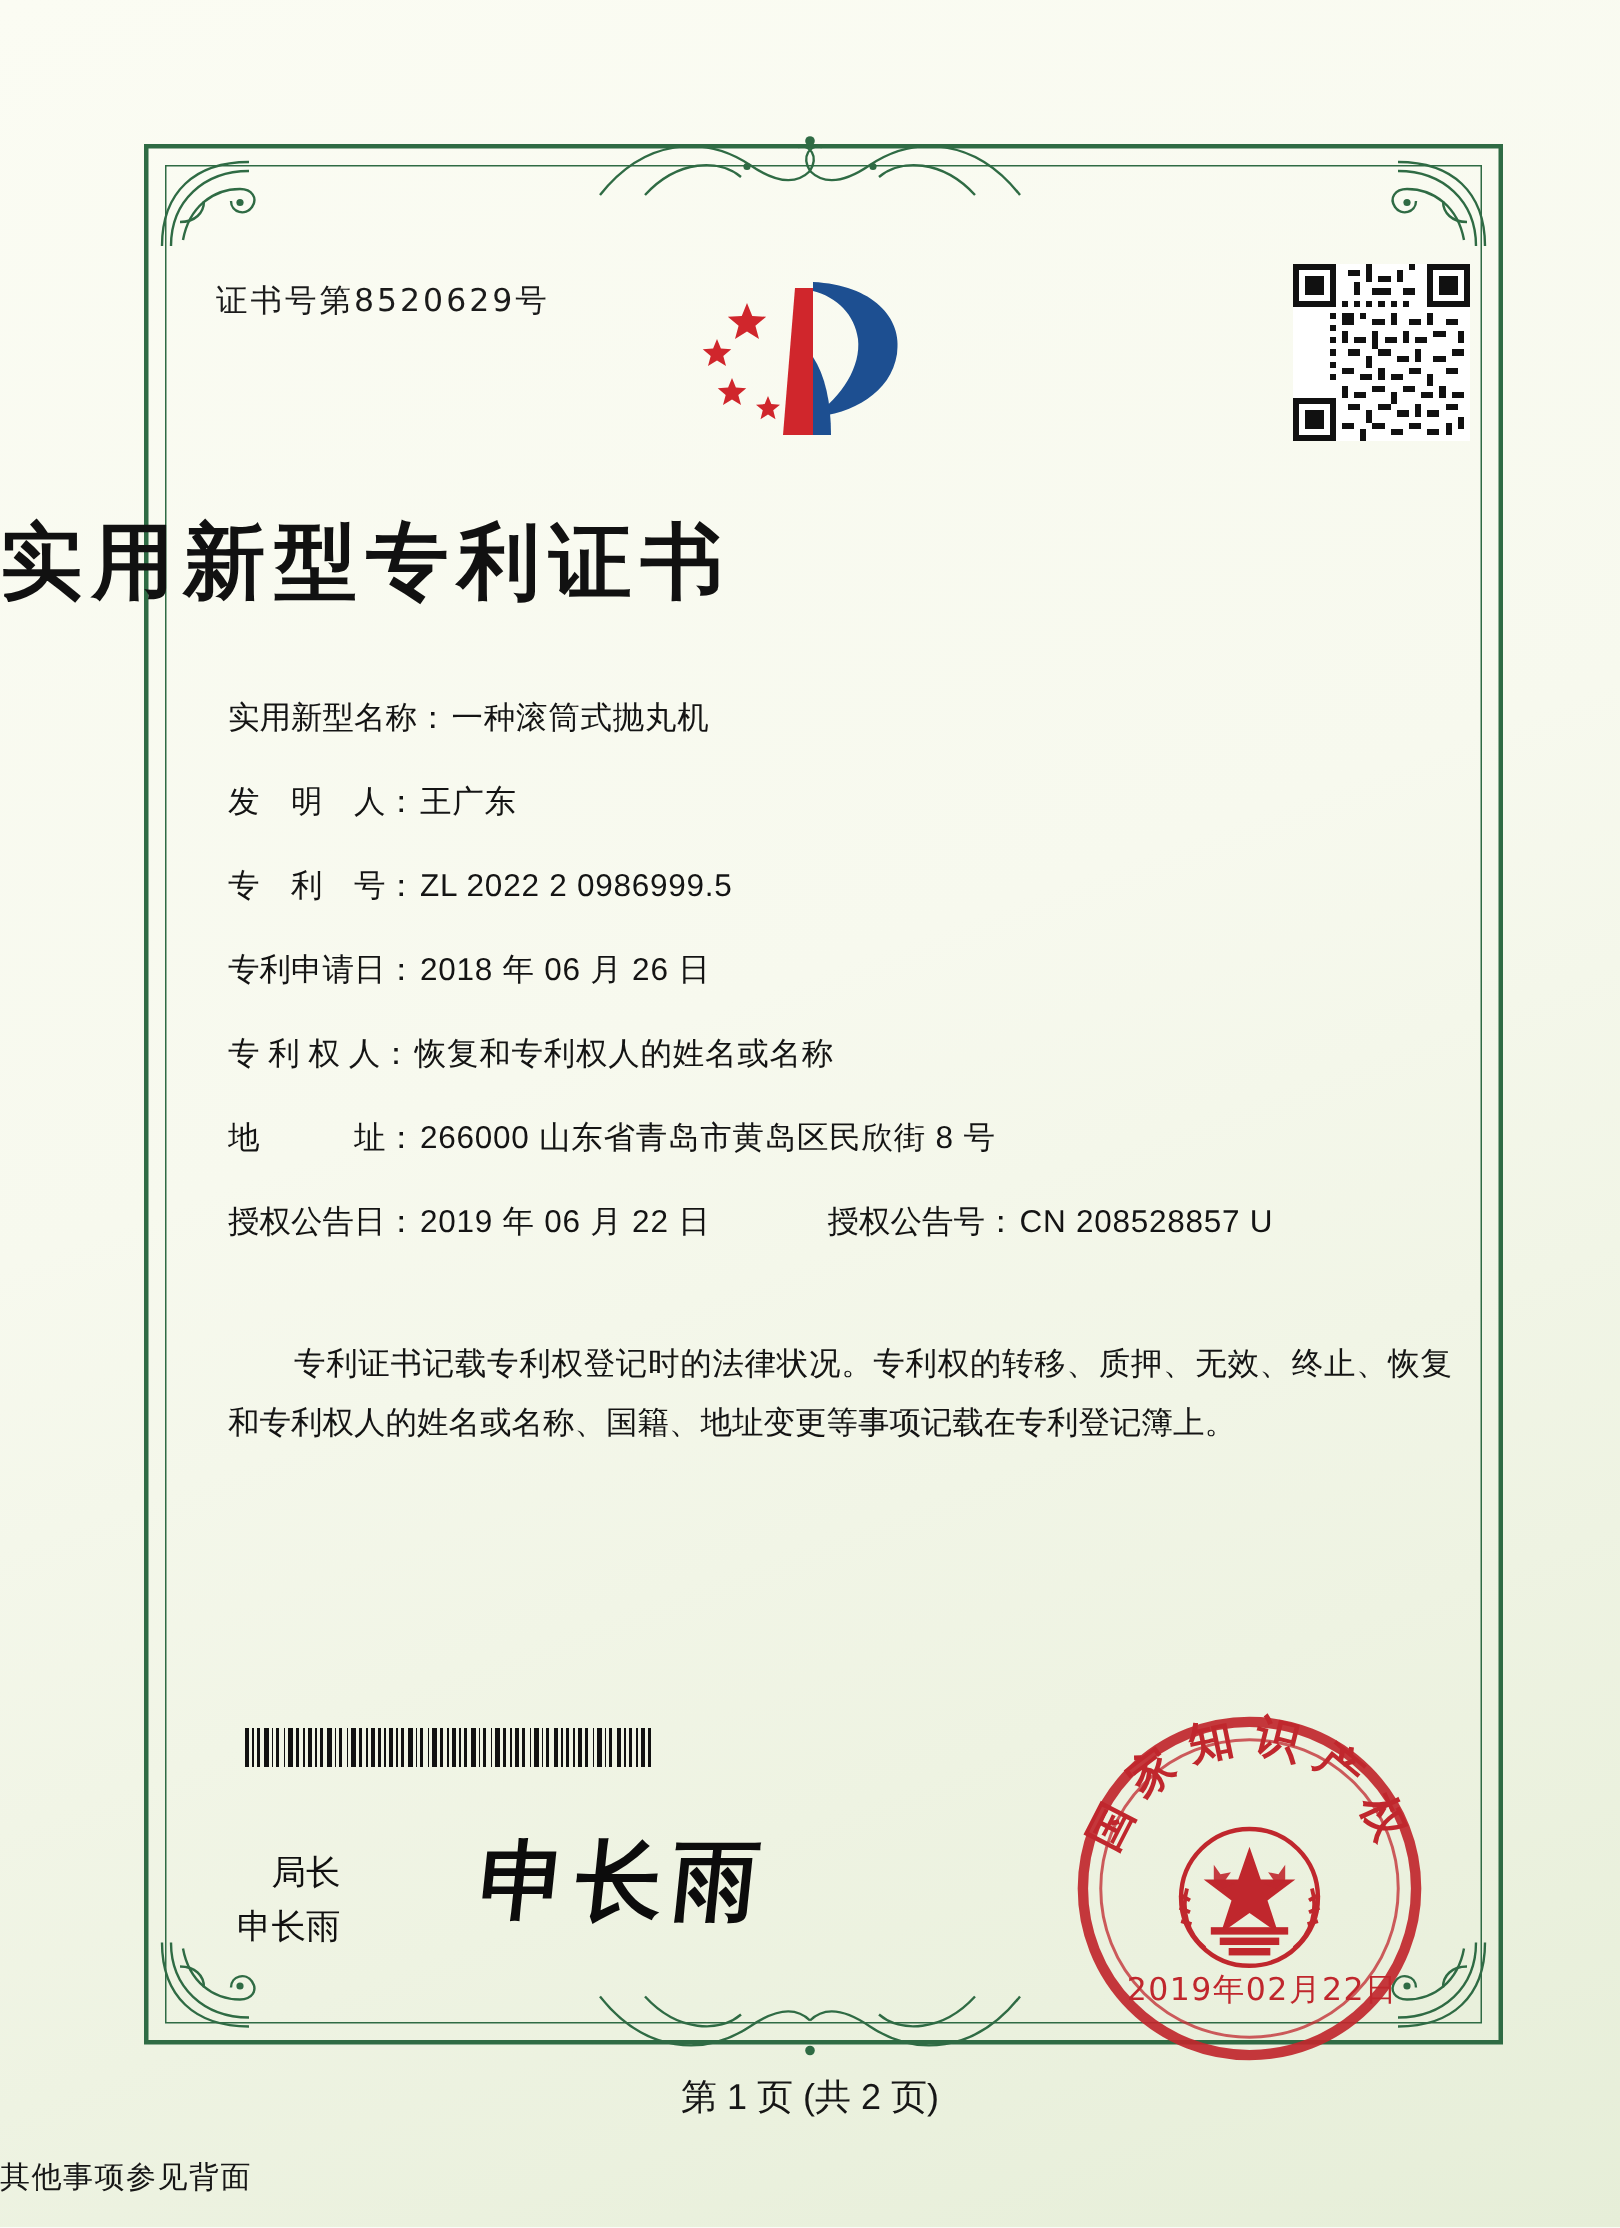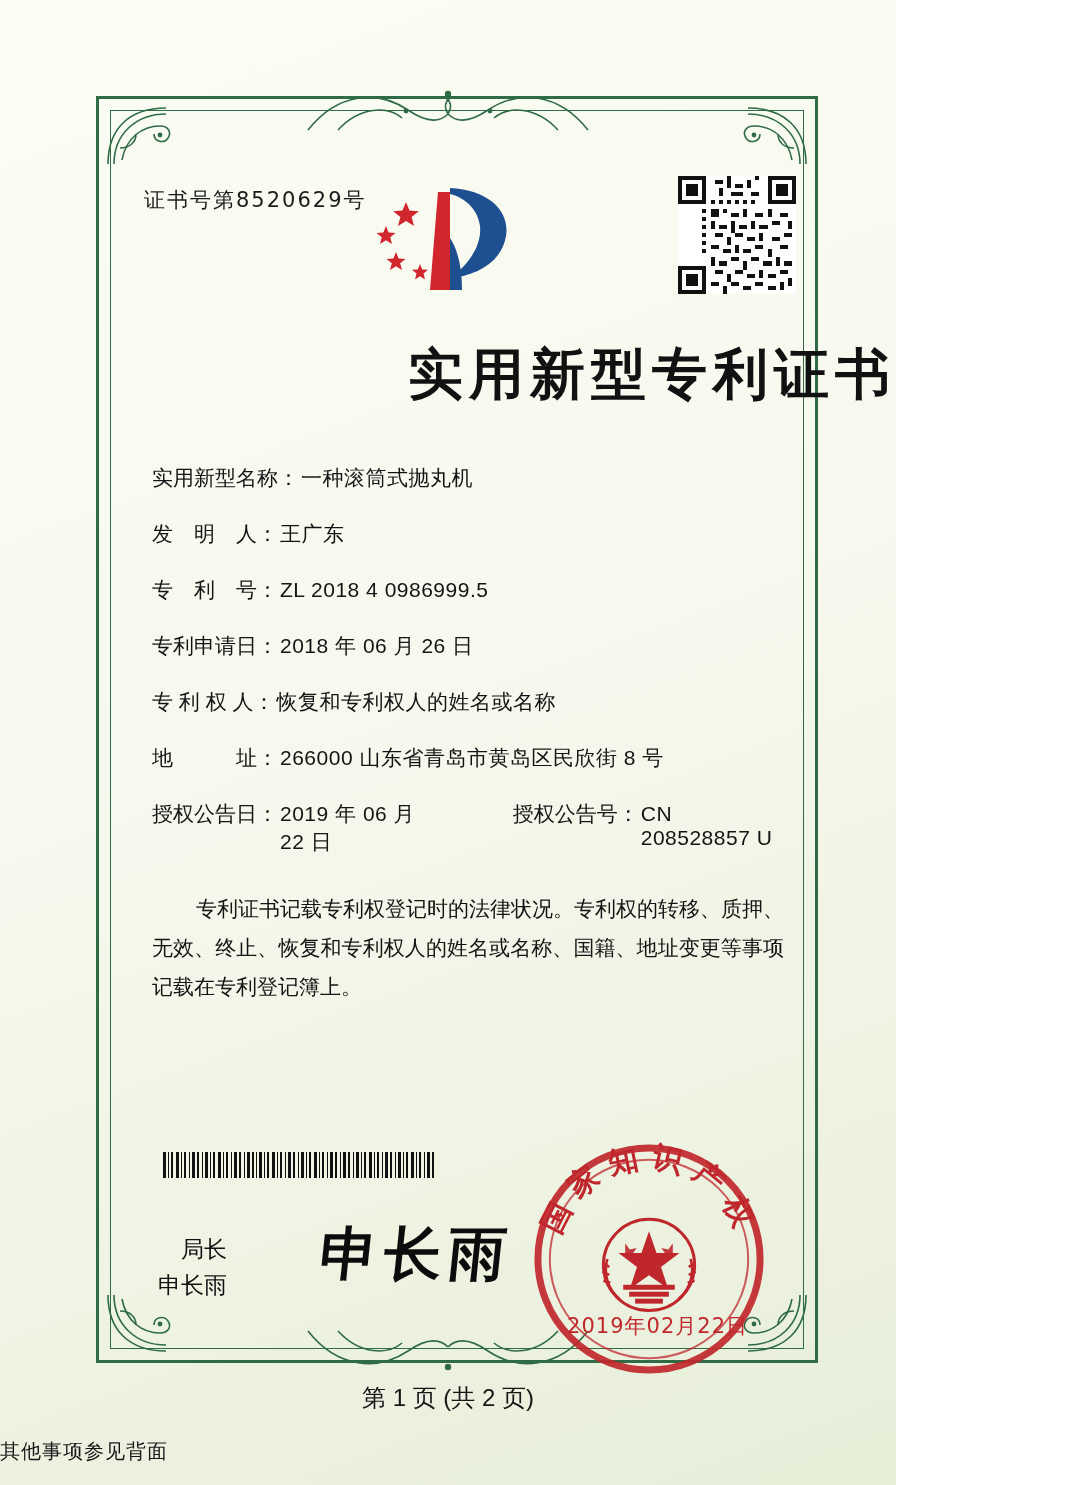--- a/index.html
+++ b/index.html
@@ -9,21 +9,21 @@
   }
   body {
     width: 1080px;
     height: 1485px;
     font-family: "Liberation Serif", "DejaVu Serif", serif;
     overflow: hidden;
   }
 
   .page {
     position: relative;
-    width: 896px;
+    width: 1080px;
     height: 1485px;
     background: linear-gradient(160deg, #fbfcf3 0%, #f7f9ee 45%, #eef3e2 75%, #e6eed8 100%);
   }
 
   
   .frame-outer {
     position: absolute;
     left: 96px; top: 96px; right: 78px; bottom: 122px;
     border: 3px solid #2f6b44;
   }
@@ -90,21 +90,21 @@
     top: 176px;
     width: 118px;
     height: 118px;
   }
 
   
   .title {
     position: absolute;
     left: 0; right: 0;
     top: 338px;
-    text-align: right;
+    text-align: left;
     font-size: 55px;
     font-weight: bold;
     letter-spacing: 6px;
     color: #111;
     font-family: "DejaVu Sans", "Liberation Sans", sans-serif;
   }
 
   
   .fields {
     position: absolute;
@@ -411,21 +411,21 @@
     <div class="field-row">
       <span class="field-label">实用新型名称：</span>
       <span class="field-value">一种滚筒式抛丸机</span>
     </div>
     <div class="field-row">
       <span class="field-label">发　明　人：</span>
       <span class="field-value">王广东</span>
     </div>
     <div class="field-row">
       <span class="field-label">专　利　号：</span>
-      <span class="field-value">ZL 2018 4 0986999.5</span>
+      <span class="field-value">ZL 2022 2 0986999.5</span>
     </div>
     <div class="field-row">
       <span class="field-label">专利申请日：</span>
       <span class="field-value">2018 年 06 月 26 日</span>
     </div>
     <div class="field-row">
       <span class="field-label">专 利 权 人：</span>
       <span class="field-value">恢复和专利权人的姓名或名称</span>
     </div>
     <div class="field-row">

